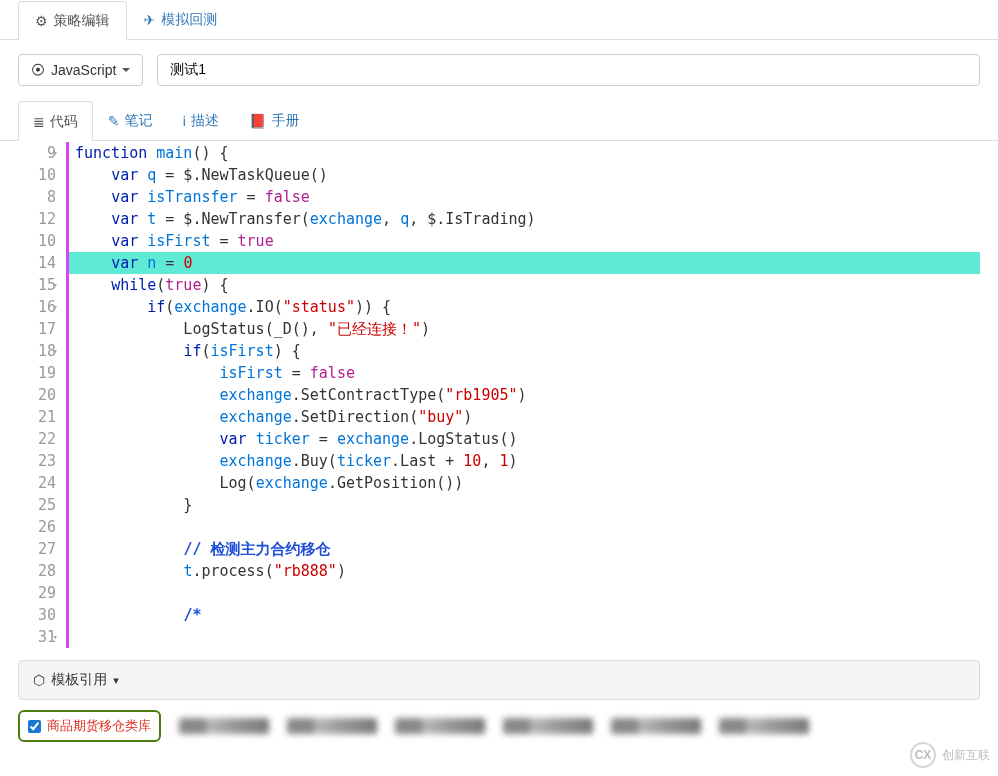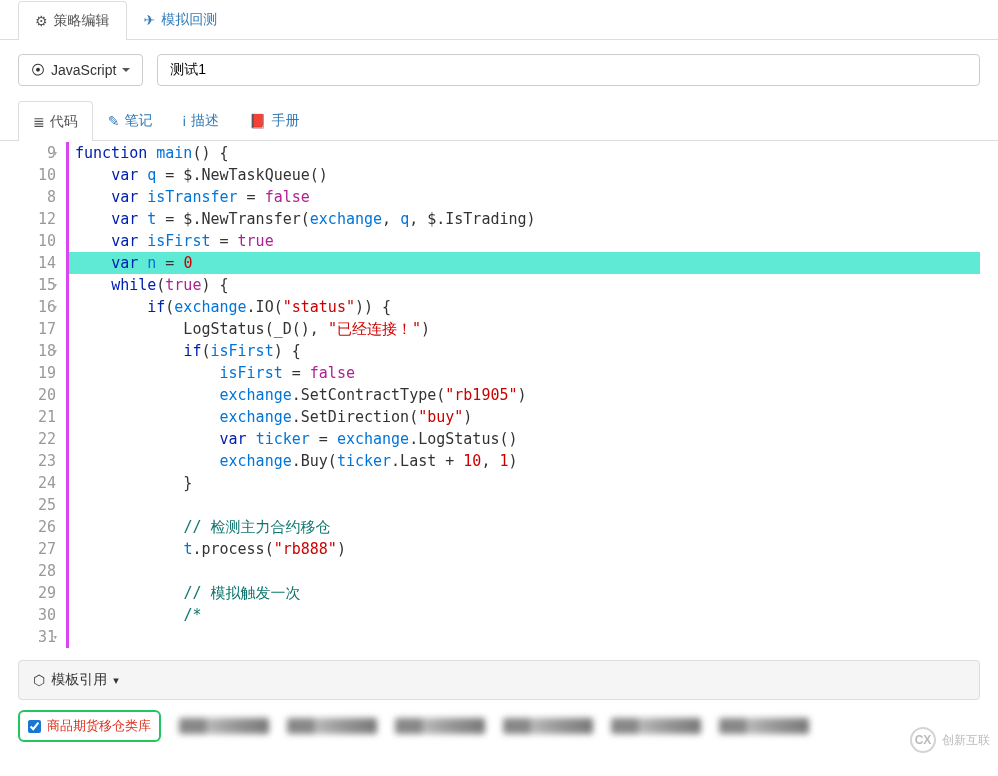--- a/index.html
+++ b/index.html
@@ -20,30 +20,30 @@
 .fold { position: absolute; right: -2px; top: 0; font-size: 9px; color: #aaa; }
 .code-area { flex: 1; border-left: 3px solid #d946ef; }
 .code-line { height: 22px; white-space: pre; padding-left: 6px; }
 .code-line.hl { background: #5eead4; }
 .k-kw { color: #0020b0; }
 .k-fn { color: #0074d9; }
 .k-var { color: #0074d9; }
 .k-num { color: #c00; }
 .k-str { color: #c00; }
 .k-bool { color: #b02090; }
-.k-com { color: #0f766e; }
+.k-com { color: #1d4ed8; font-weight: bold; }
 .k-pun { color: #333; }
 .template-ref { margin: 12px 18px 0 18px; border: 1px solid #ddd; border-radius: 4px; background: #f5f5f5; padding: 10px 14px; display: flex; align-items: center; gap: 6px; cursor: pointer; }
 .template-items { margin: 10px 18px 6px 18px; display: flex; gap: 18px; align-items: center; }
-.template-check { display: inline-flex; align-items: center; gap: 6px; border: 2px solid #22c55e; border-radius: 6px; padding: 5px 8px; }
+.template-check { display: inline-flex; align-items: center; gap: 6px; border: 2px solid #4d7c0f; border-radius: 6px; padding: 5px 8px; }
 .template-check input { accent-color: #1976d2; }
 .template-check label { color: #e03020; font-size: 13px; }
 .blurred { filter: blur(3px); width: 90px; height: 16px; background: linear-gradient(90deg,#888 30%,#bbb 31%,#999 60%,#777); border-radius: 2px; }
 .caret-down { border: 4px solid transparent; border-top-color: #555; display: inline-block; transform: translateY(2px); }
-.watermark { position: fixed; right: 8px; bottom: 23px; opacity: 0.5; display: flex; align-items: center; gap: 6px; font-size: 12px; color: #777; }
+.watermark { position: fixed; right: 8px; bottom: 8px; opacity: 0.5; display: flex; align-items: center; gap: 6px; font-size: 12px; color: #777; }
 .watermark .logo { width: 26px; height: 26px; border: 2px solid #aaa; border-radius: 50%; display: flex; align-items: center; justify-content: center; font-weight: bold; }
 </style>
 </head>
 <body>
 
 <div class="main-tabs">
   <div class="main-tab active">
     <span>⚙</span>
     <span>策略编辑</span>
   </div>
@@ -116,26 +116,26 @@
       <div class="code-line hl"><span class="k-pun">    </span><span class="k-kw">var</span><span class="k-pun"> </span><span class="k-var">n</span><span class="k-pun"> = </span><span class="k-num">0</span></div>
       <div class="code-line"><span class="k-pun">    </span><span class="k-kw">while</span><span class="k-pun">(</span><span class="k-bool">true</span><span class="k-pun">) {</span></div>
       <div class="code-line"><span class="k-pun">        </span><span class="k-kw">if</span><span class="k-pun">(</span><span class="k-var">exchange</span><span class="k-pun">.IO(</span><span class="k-str">"status"</span><span class="k-pun">)) {</span></div>
       <div class="code-line"><span class="k-pun">            LogStatus(_D(), </span><span class="k-str">"已经连接！"</span><span class="k-pun">)</span></div>
       <div class="code-line"><span class="k-pun">            </span><span class="k-kw">if</span><span class="k-pun">(</span><span class="k-var">isFirst</span><span class="k-pun">) {</span></div>
       <div class="code-line"><span class="k-pun">                </span><span class="k-var">isFirst</span><span class="k-pun"> = </span><span class="k-bool">false</span></div>
       <div class="code-line"><span class="k-pun">                </span><span class="k-var">exchange</span><span class="k-pun">.SetContractType(</span><span class="k-str">"rb1905"</span><span class="k-pun">)</span></div>
       <div class="code-line"><span class="k-pun">                </span><span class="k-var">exchange</span><span class="k-pun">.SetDirection(</span><span class="k-str">"buy"</span><span class="k-pun">)</span></div>
       <div class="code-line"><span class="k-pun">                </span><span class="k-kw">var</span><span class="k-pun"> </span><span class="k-var">ticker</span><span class="k-pun"> = </span><span class="k-var">exchange</span><span class="k-pun">.LogStatus()</span></div>
       <div class="code-line"><span class="k-pun">                </span><span class="k-var">exchange</span><span class="k-pun">.Buy(</span><span class="k-var">ticker</span><span class="k-pun">.Last + </span><span class="k-num">10</span><span class="k-pun">, </span><span class="k-num">1</span><span class="k-pun">)</span></div>
+      <div class="code-line"><span class="k-pun">                Log(</span><span class="k-var">exchange</span><span class="k-pun">.GetPosition())</span></div>
       <div class="code-line"><span class="k-pun">            }</span></div>
       <div class="code-line"><span class="k-pun"></span></div>
       <div class="code-line"><span class="k-pun">            </span><span class="k-com">// 检测主力合约移仓</span></div>
       <div class="code-line"><span class="k-pun">            </span><span class="k-var">t</span><span class="k-pun">.process(</span><span class="k-str">"rb888"</span><span class="k-pun">)</span></div>
       <div class="code-line"><span class="k-pun"></span></div>
-      <div class="code-line"><span class="k-pun">            </span><span class="k-com">// 模拟触发一次</span></div>
       <div class="code-line"><span class="k-pun">            </span><span class="k-com">/*</span></div>
     </div>
 </div>
 
 <div class="template-ref">
   <span>⬡</span>
   <span>模板引用</span>
   <span style="font-size:11px;">▾</span>
 </div>
 

